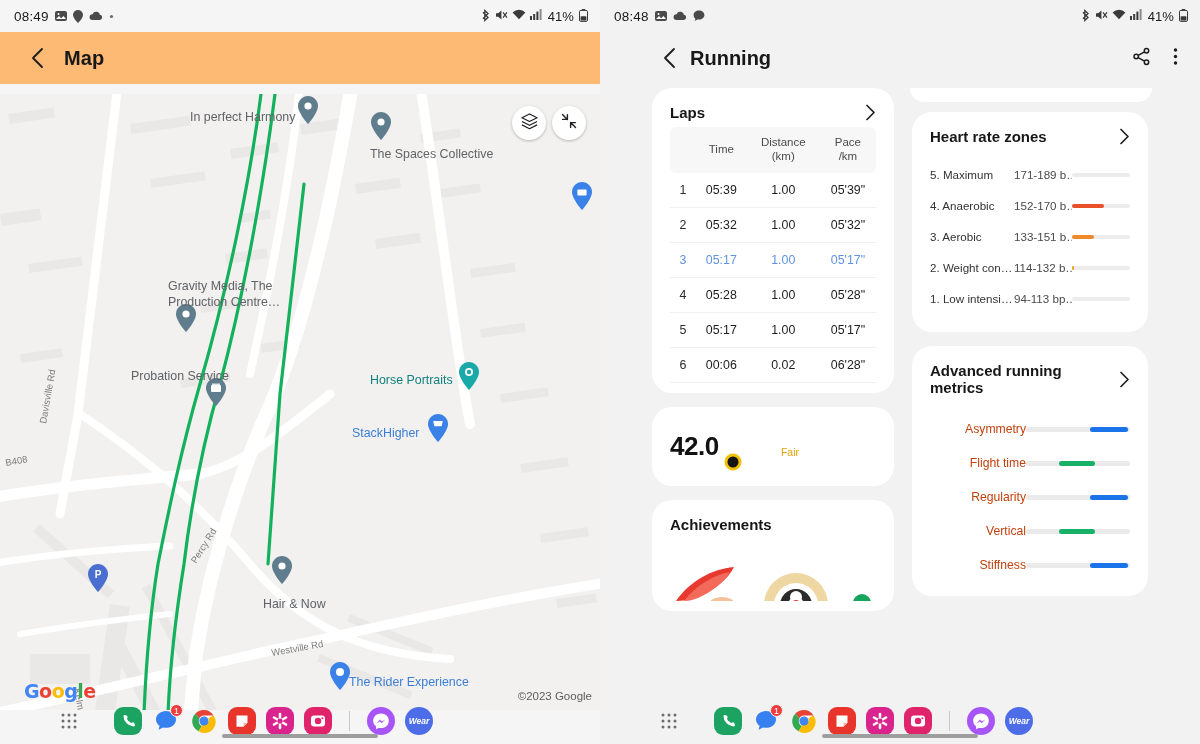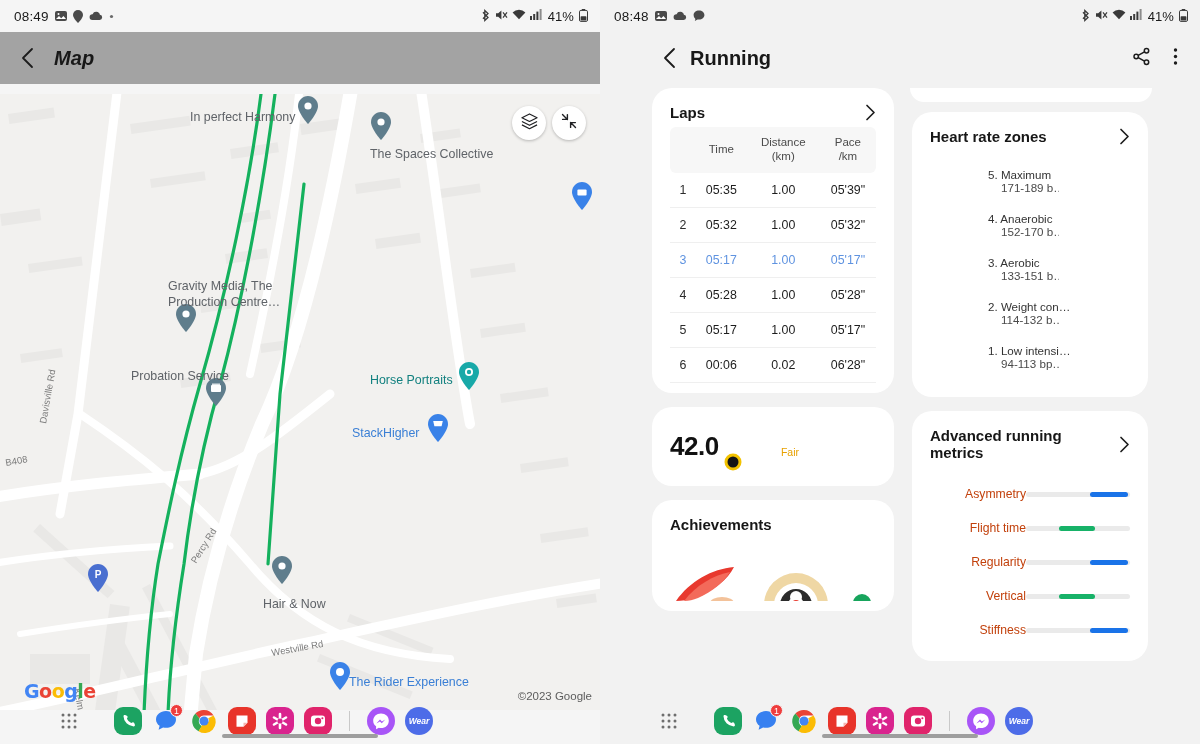--- a/index.html
+++ b/index.html
@@ -23,21 +23,21 @@
   }
   .sb-left { display: flex; align-items: center; gap: 6px; }
   .sb-right { display: flex; align-items: flex-start; gap: 4px; }
   .sb-time { font-size: 13.5px; color: #1a1a1a; letter-spacing: .2px; }
   .sb-ic { display: inline-block; line-height: 0; }
   .sb-pct { font-size: 13px; color: #1a1a1a; margin: 0 1px 0 2px; }
 
   
   .app-header {
     height: 52px; display: flex; align-items: center; gap: 18px;
-    padding: 0 20px; background: #a3a3a3; font-style: italic;
+    padding: 0 30px; background: #fdba74;
   }
   .app-header .back { cursor: default; line-height: 0; }
   .app-title { font-size: 20px; font-weight: 700; color: #181818; letter-spacing: .1px; }
 
   .map-wrap {
     position: absolute; left: 0; top: 94px; width: 600px; height: 616px;
     background: #f3f2f0; overflow: hidden;
   }
   .map-svg { position: absolute; inset: 0; }
   .poi {
@@ -128,21 +128,21 @@
   .gauge-knob {
     position: absolute; top: 50%; width: 17px; height: 17px; border-radius: 50%;
     background: #141414; border: 3px solid #f2c200; transform: translate(-50%,-50%);
   }
 
   
   .ach-row { display: flex; gap: 6px; padding: 10px 0 0; height: 62px; overflow: hidden; }
 
   
   .zone-row {
-    display: flex; align-items: center; gap: 0; padding: 9px 0; font-size: 11.6px; flex-direction: column;
+    display: flex; align-items: center; gap: 0; padding: 9px 0; font-size: 11.6px;
   }
   .zone-name { color: #333; width: 84px; white-space: nowrap; overflow: hidden; }
   .zone-range { color: #4a4a4a; width: 58px; white-space: nowrap; overflow: hidden; }
   .zone-track {
     position: relative; flex: 1; height: 4px; background: #ececec; border-radius: 3px;
   }
   .zone-fill { position: absolute; top: 0; left: 0; height: 4px; border-radius: 3px; }
 
   
   .metric-row { display: flex; align-items: center; padding: 10px 0; }
@@ -614,21 +614,21 @@
                 </th>
                 <th>
                   <div>Pace</div>
                   <div>/km</div>
                 </th>
               </tr>
             </thead>
             <tbody id="laps-body">
                 <tr>
                   <td>1</td>
-                  <td>05:35</td>
+                  <td>05:39</td>
                   <td>1.00</td>
                   <td>05'39"</td>
                 </tr>
                 <tr>
                   <td>2</td>
                   <td>05:32</td>
                   <td>1.00</td>
                   <td>05'32"</td>
                 </tr>
                 <tr class="hl">

